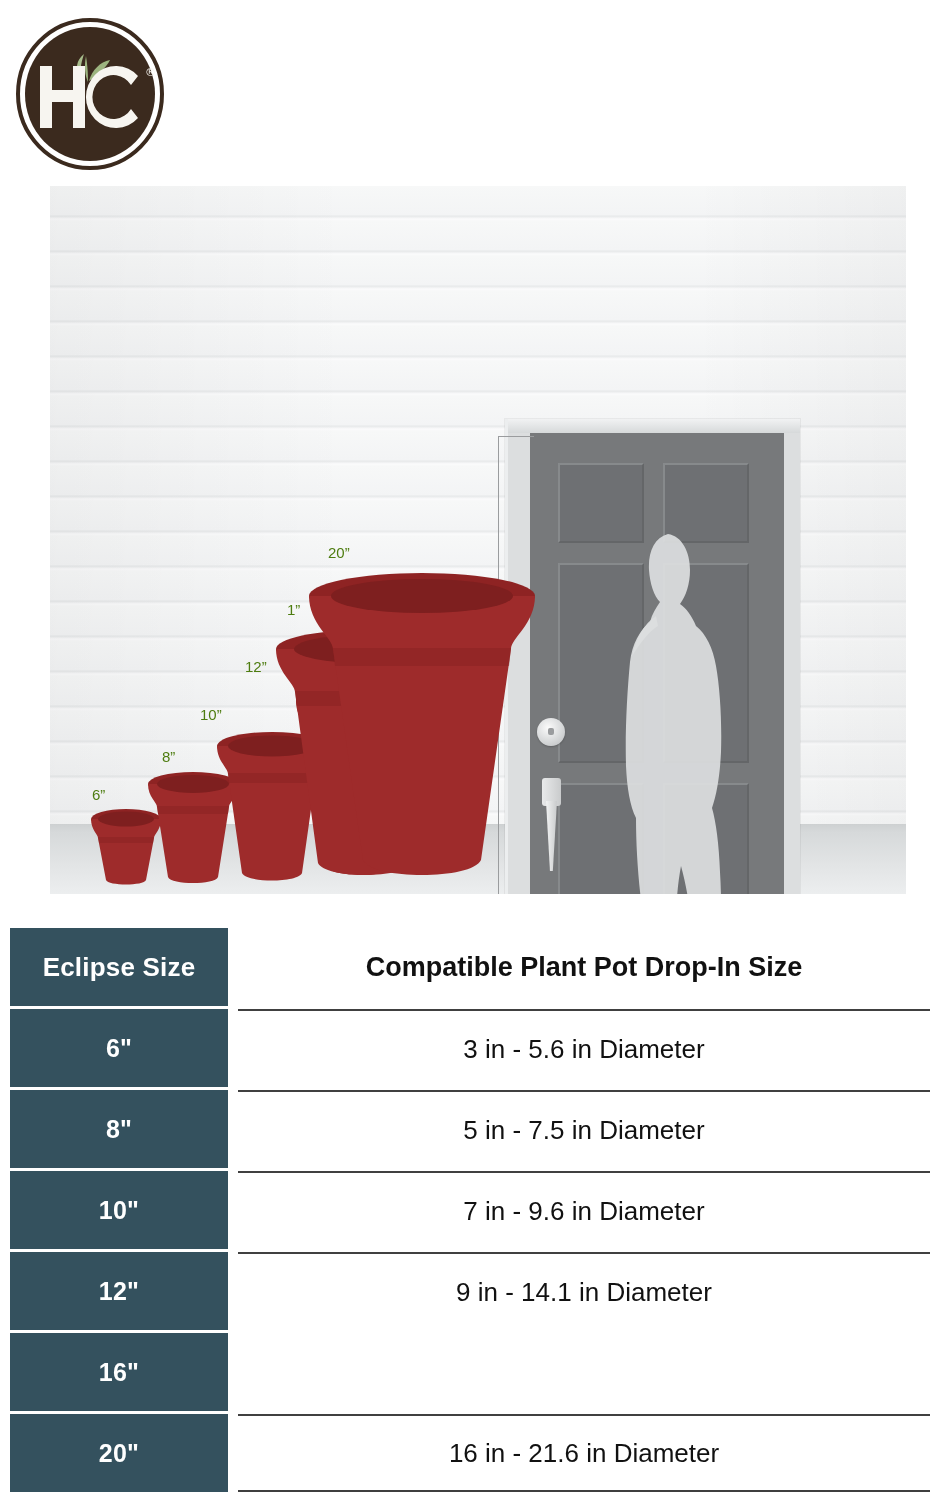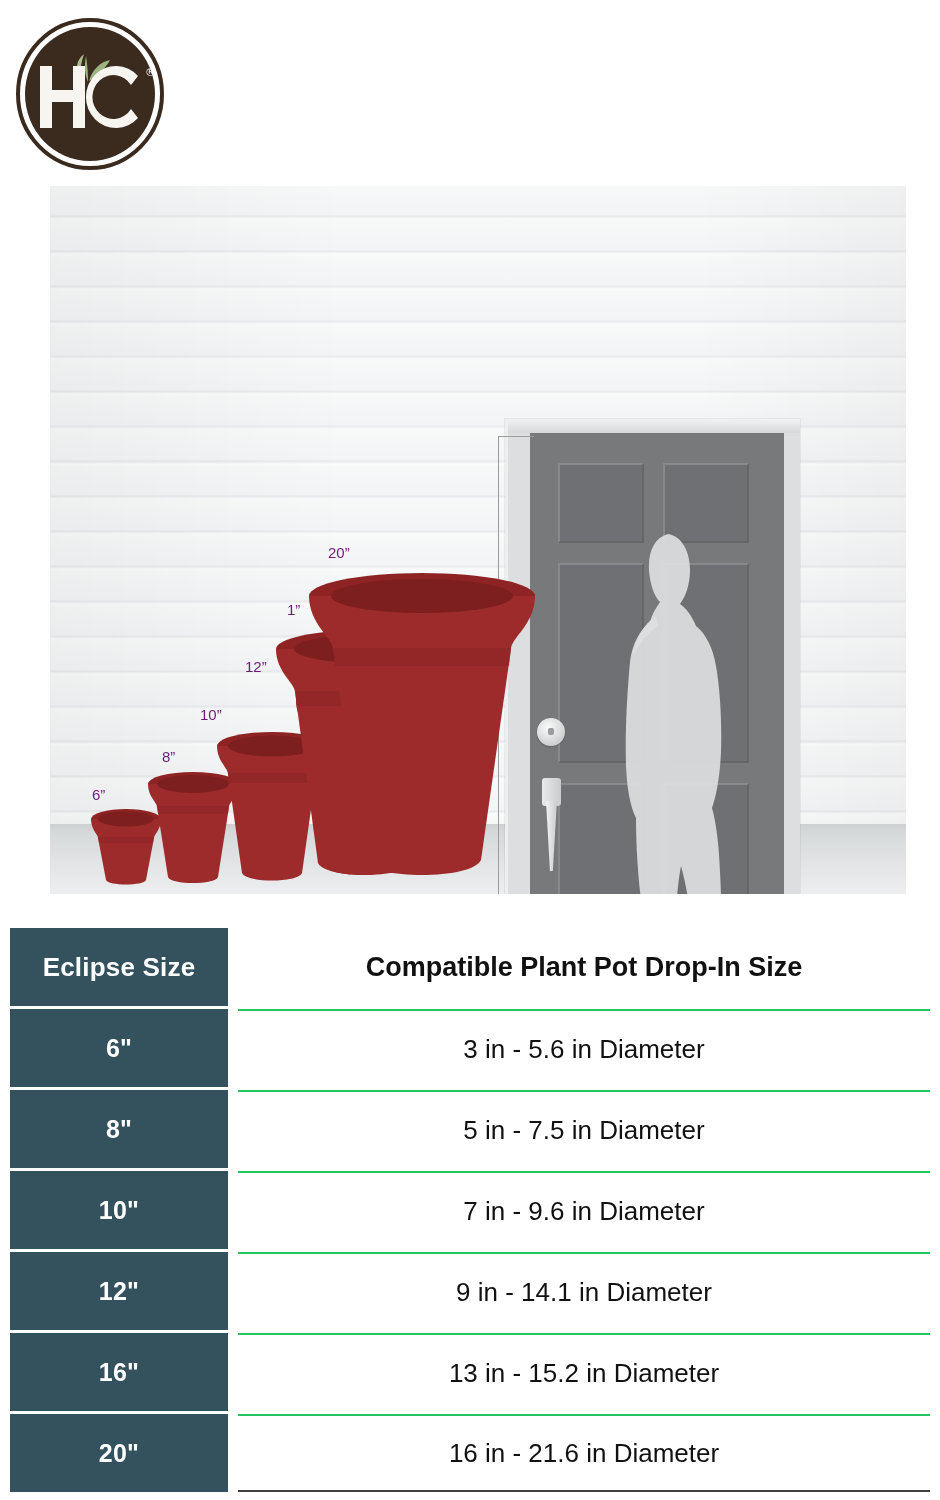--- a/index.html
+++ b/index.html
@@ -140,21 +140,21 @@
     position:absolute; left: -8px; top: 197px;
     font-size: 16px; color:#8e9092; background:#f4f5f5; padding: 2px 4px;
     font-family:"Liberation Sans", sans-serif;
   }
 
   
   .pot { position: absolute; }
   .pot svg{display:block;}
   .pot-label{
     position:absolute;
-    font-size: 15px; color:#701a75;
+    font-size: 15px; color:#4d7c0f;
     font-family:"Liberation Sans", sans-serif;
     white-space: nowrap;
   }
 
   
   .table {
     position: absolute; left: 10px; top: 928px; width: 920px;
   }
   .trow { display:flex; width:100%; position:relative; }
   .tcell-left {
@@ -166,21 +166,21 @@
     font-family:"Liberation Sans", sans-serif;
     letter-spacing: .2px;
   }
   .thead .tcell-left { font-size: 26px; }
   .tcell-right {
     flex: 1; min-height: 78px;
     background:#ffffff; color:#111;
     display:flex; align-items:center; justify-content:center;
     font-size: 26px;
     font-family:"Liberation Sans", sans-serif;
-    border-top: 2px solid #22c55e;
+    border-top: 2px solid #404040;
     margin-left: 10px;
   }
   .thead .tcell-right { font-weight:700; font-size: 27px; border-top:none; }
   .thead .tcell-left { height: 75px; }
   .trow:last-child .tcell-right { border-bottom: 2px solid #3f3f3f; }
   .thead { margin-bottom: 3px; }
   .tbody .trow { margin-bottom: 3px; }
 </style>
 </head>
 <body>
@@ -356,21 +356,20 @@
         <div class="tcell-right">7 in - 9.6 in Diameter</div>
       </div>
 
       <div class="trow">
         <div class="tcell-left">12"</div>
         <div class="tcell-right">9 in - 14.1 in Diameter</div>
       </div>
 
       <div class="trow">
         <div class="tcell-left">16"</div>
-        <div class="tcell-right">13 in - 15.2 in Diameter</div>
       </div>
 
       <div class="trow">
         <div class="tcell-left">20"</div>
         <div class="tcell-right">16 in - 21.6 in Diameter</div>
       </div>
 
     </div>
   </div>
 

